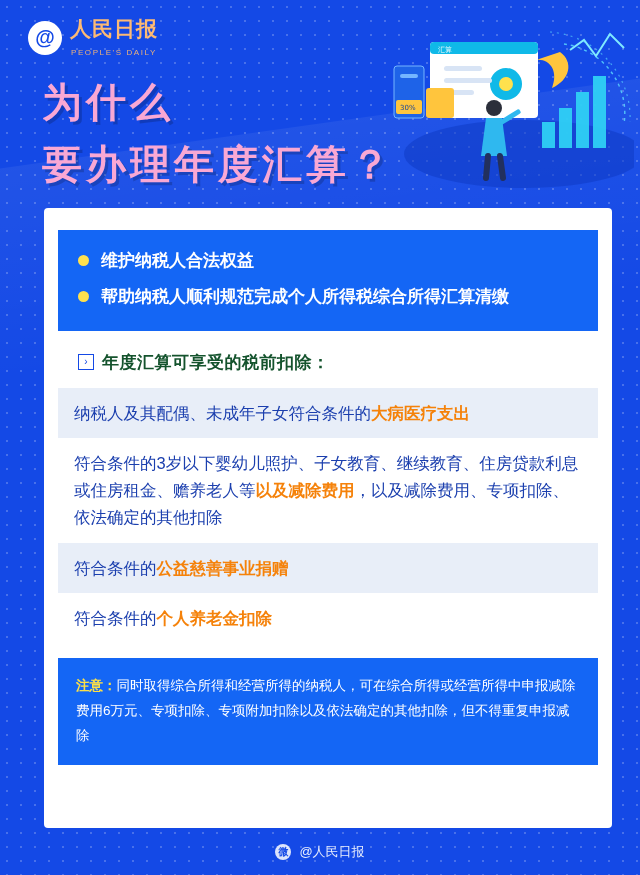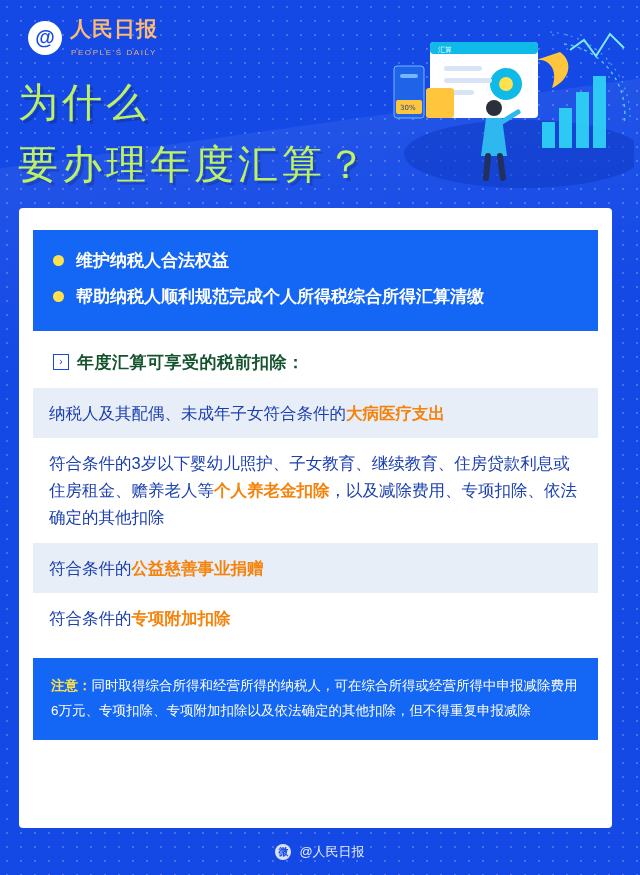--- a/index.html
+++ b/index.html
@@ -42,37 +42,37 @@
     width: 34px; height: 34px; border-radius: 50%;
     background: #ffffff; color: #1449e6;
     display: flex; align-items: center; justify-content: center;
     font-size: 20px; font-weight: bold;
   }
   .logo-text { color: #fdba74; line-height: 1.05; }
   .logo-cn { font-size: 21px; font-weight: bold; letter-spacing: 1px; }
   .logo-en { font-size: 8px; letter-spacing: 1.6px; opacity: .92; margin-top: 9px; text-align: center; }
 
   .title-block {
-    position: absolute; left: 18px; top: 72px;
-    color: #bef264;
-    font-weight: normal;
+    position: absolute; left: 42px; top: 72px;
+    color: #f9a8d4;
+    font-weight: bold;
     font-size: 40px;
     line-height: 1.5;
     letter-spacing: 4px;
     text-shadow: 3px 3px 0 rgba(0,0,0,.18);
   }
   .title-line2 { margin-top: 2px; }
 
   
   .illus { position: absolute; right: 6px; top: 4px; width: 260px; height: 190px; }
 
   
   .card {
     position: absolute;
-    left: 19px; right: 28px; top: 208px;
+    left: 44px; right: 28px; top: 208px;
     background: #ffffff;
     border-radius: 4px;
     padding: 18px 0 0 0;
     min-height: 620px;
   }
 
   
   .bullet-panel {
     background: #1466f5;
     margin: 4px 14px 0 14px;
@@ -218,27 +218,27 @@
   <div class="section-head on-white">
     <span class="chev">›</span>
     <span class="section-title">年度汇算可享受的税前扣除：</span>
   </div>
 
   <div class="ded-list">
     <div class="ded-item alt">
       <span>纳税人及其配偶、未成年子女符合条件的</span><span class="hl">大病医疗支出</span>
     </div>
     <div class="ded-item">
-      <span>符合条件的3岁以下婴幼儿照护、子女教育、继续教育、住房贷款利息或住房租金、赡养老人等</span><span class="hl">个人养老金扣除</span><span>，以及减除费用、专项扣除、依法确定的其他扣除</span>
+      <span>符合条件的3岁以下婴幼儿照护、子女教育、继续教育、住房贷款利息或住房租金、赡养老人等</span><span class="hl">以及减除费用</span><span>，以及减除费用、专项扣除、依法确定的其他扣除</span>
     </div>
     <div class="ded-item alt">
       <span>符合条件的</span><span class="hl">公益慈善事业捐赠</span>
     </div>
     <div class="ded-item">
-      <span>符合条件的</span><span class="hl">专项附加扣除</span>
+      <span>符合条件的</span><span class="hl">个人养老金扣除</span>
     </div>
   </div>
 
   <div class="note">
     <b>注意：</b><span>同时取得综合所得和经营所得的纳税人，可在综合所得或经营所得中申报减除费用6万元、专项扣除、专项附加扣除以及依法确定的其他扣除，但不得重复申报减除</span>
   </div>
 </div>
 
 <div class="footer">
   <span class="weibo-icon">微</span>

